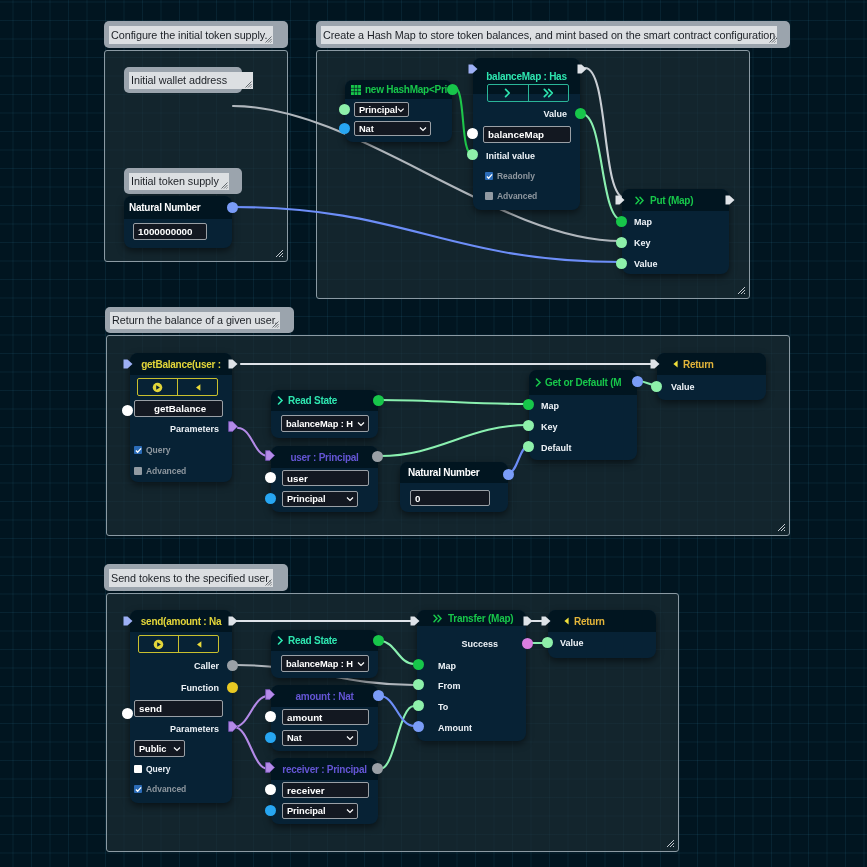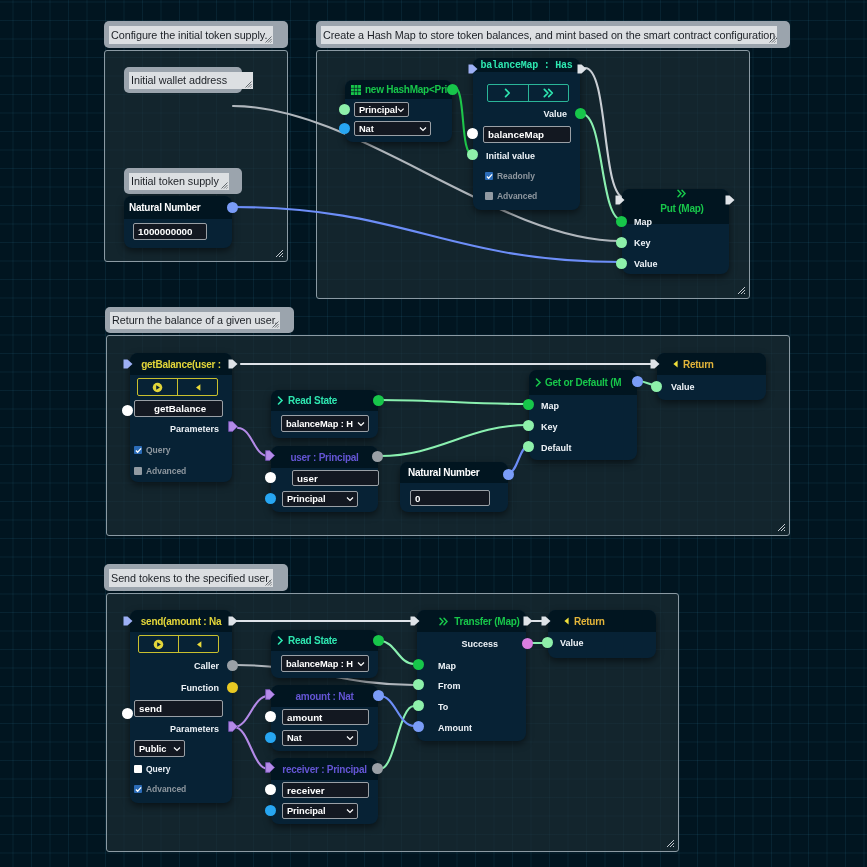--- a/index.html
+++ b/index.html
@@ -181,21 +181,21 @@
     <div class="port" style="left:-6px;top:43px;width:11px;height:11px;background:#27a6f2;"></div>
     <div class="sel" style="left:9px;top:41px;width:77px;height:15px;">
       <span>Nat</span>
       <svg width="8" height="8" viewBox="0 0 8 8">
           <path d="M1 2.5L4 5.5L7 2.5" stroke="#fff" stroke-width="1.2" fill="none"></path>
         </svg>
     </div>
   </div>
 
   <div class="node" style="left:473px;top:58px;width:107px;height:152px;">
-    <div class="nhead" style="height:14px;color:#2ee6b0;font-family:Liberation Mono, monospace;">
+    <div class="nhead" style="height:36px;color:#2ee6b0;">
       <span>balanceMap : Has</span>
     </div>
     <svg style="position:absolute;left:-5px;top:6px;" width="10" height="10" viewBox="0 0 10 10">
         <path d="M0.5 0.5H4.5L9.5 5L4.5 9.5H0.5Z" fill="#9db0f5"></path>
       </svg>
     <svg style="position:absolute;left:104px;top:6px;" width="10" height="10" viewBox="0 0 10 10">
         <path d="M0.5 0.5H4.5L9.5 5L4.5 9.5H0.5Z" fill="#dfe3e8"></path>
       </svg>
     <div class="btnbar" style="left:14px;top:26px;width:82px;height:18px;border:1px solid #2ab598;border-radius:2px;">
       <div class="b" style="border-right:1px solid #2ab598;">
@@ -227,21 +227,21 @@
         </span>
       <span>Readonly</span>
     </div>
     <div class="chk" style="left:12px;top:133px;">
       <span class="cbox"></span>
       <span>Advanced</span>
     </div>
   </div>
 
   <div class="node" style="left:622px;top:189px;width:107px;height:85px;">
-    <div class="nhead" style="height:35px;color:#17c64a;gap:5px;justify-content:flex-start;padding-left:13px;flex-direction:column;">
+    <div class="nhead" style="height:22px;color:#17c64a;gap:5px;justify-content:flex-start;padding-left:13px;">
       <svg width="10" height="9" viewBox="0 0 10 9">
           <path d="M1 1.2L4 4.5L1 7.8M5 1.2L8 4.5L5 7.8" stroke="#17c64a" stroke-width="1.5" fill="none" stroke-linecap="round"></path>
         </svg>
       <span>Put (Map)</span>
     </div>
     <svg style="position:absolute;left:-7px;top:6px;" width="10" height="10" viewBox="0 0 10 10">
         <path d="M0.5 0.5H4.5L9.5 5L4.5 9.5H0.5Z" fill="#dfe3e8"></path>
       </svg>
     <svg style="position:absolute;left:103px;top:6px;" width="10" height="10" viewBox="0 0 10 10">
         <path d="M0.5 0.5H4.5L9.5 5L4.5 9.5H0.5Z" fill="#dfe3e8"></path>
@@ -326,21 +326,21 @@
 
   <div class="node" style="left:271px;top:446px;width:107px;height:66px;">
     <div class="nhead" style="height:22px;color:#6455d4;">
       <span>user : Principal</span>
     </div>
     <svg style="position:absolute;left:-6px;top:4px;" width="11" height="11" viewBox="0 0 11 11">
         <path d="M0.6 0.6H4.6L9.6 5.5L4.6 10.4H0.6Z" fill="#b48ae8" stroke="#6d4fa8" stroke-width="0.9"></path>
       </svg>
     <div class="port" style="left:101px;top:5px;width:11px;height:11px;background:#9aa0a6;"></div>
     <div class="port" style="left:-6px;top:26px;width:11px;height:11px;background:#ffffff;"></div>
-    <div class="fld" style="left:21px;top:24px;width:87px;height:16px;">
+    <div class="fld" style="left:11px;top:24px;width:87px;height:16px;">
       <span>user</span>
     </div>
     <div class="port" style="left:-6px;top:47px;width:11px;height:11px;background:#27a6f2;"></div>
     <div class="sel" style="left:11px;top:45px;width:76px;height:16px;">
       <span>Principal</span>
       <svg width="8" height="8" viewBox="0 0 8 8">
           <path d="M1 2.5L4 5.5L7 2.5" stroke="#fff" stroke-width="1.2" fill="none"></path>
         </svg>
     </div>
   </div>
@@ -501,21 +501,21 @@
     <div class="port" style="left:-6px;top:47px;width:11px;height:11px;background:#27a6f2;"></div>
     <div class="sel" style="left:11px;top:45px;width:76px;height:16px;">
       <span>Principal</span>
       <svg width="8" height="8" viewBox="0 0 8 8">
           <path d="M1 2.5L4 5.5L7 2.5" stroke="#fff" stroke-width="1.2" fill="none"></path>
         </svg>
     </div>
   </div>
 
   <div class="node" style="left:417px;top:610px;width:109px;height:131px;">
-    <div class="nhead" style="height:22px;color:#17c64a;gap:5px;justify-content:center;padding-left:16px;">
+    <div class="nhead" style="height:16px;color:#17c64a;gap:5px;justify-content:flex-start;padding-left:16px;">
       <svg width="10" height="9" viewBox="0 0 10 9">
           <path d="M1 1.2L4 4.5L1 7.8M5 1.2L8 4.5L5 7.8" stroke="#17c64a" stroke-width="1.5" fill="none" stroke-linecap="round"></path>
         </svg>
       <span>Transfer (Map)</span>
     </div>
     <svg style="position:absolute;left:-7px;top:6px;" width="10" height="10" viewBox="0 0 10 10">
         <path d="M0.5 0.5H4.5L9.5 5L4.5 9.5H0.5Z" fill="#dfe3e8"></path>
       </svg>
     <svg style="position:absolute;left:106px;top:6px;" width="10" height="10" viewBox="0 0 10 10">
         <path d="M0.5 0.5H4.5L9.5 5L4.5 9.5H0.5Z" fill="#dfe3e8"></path>

